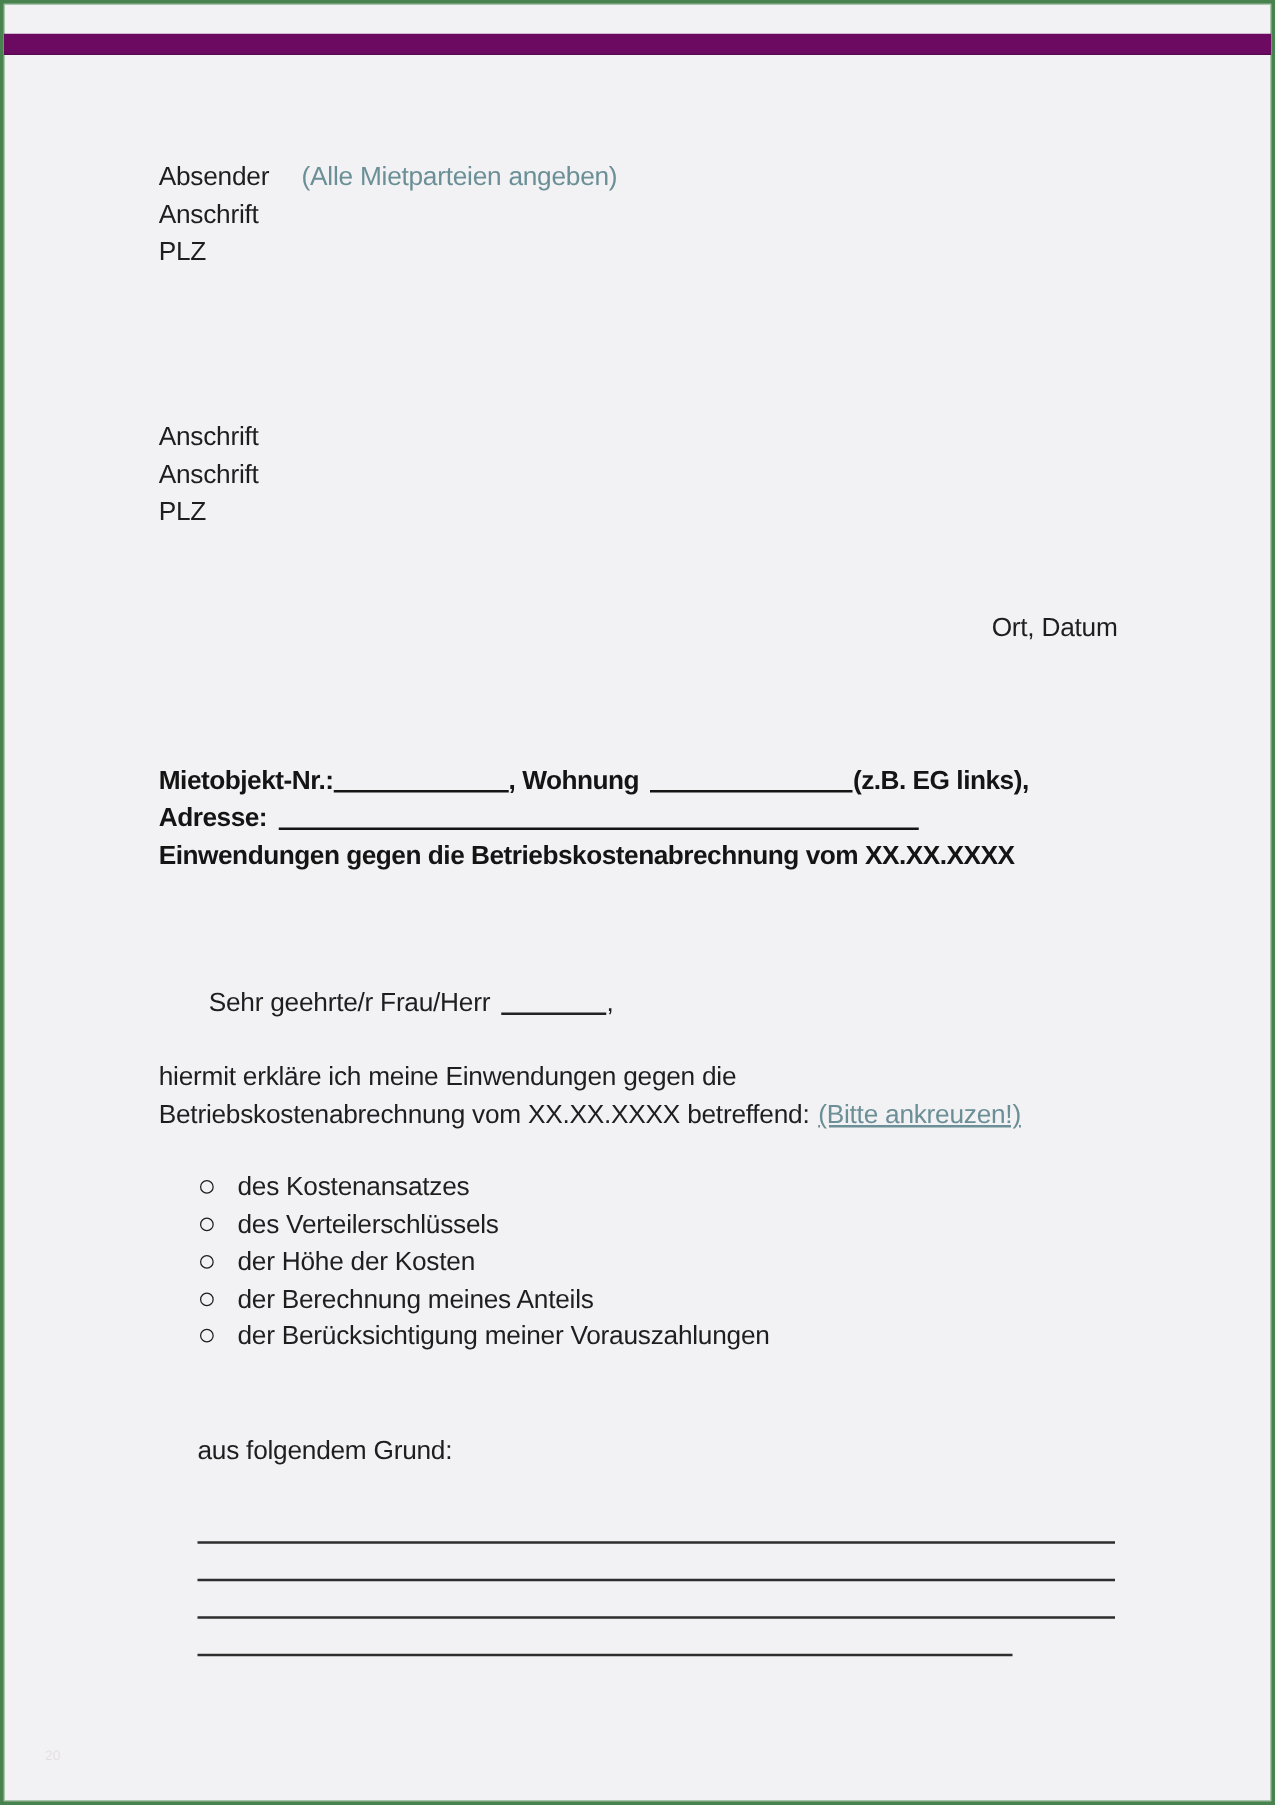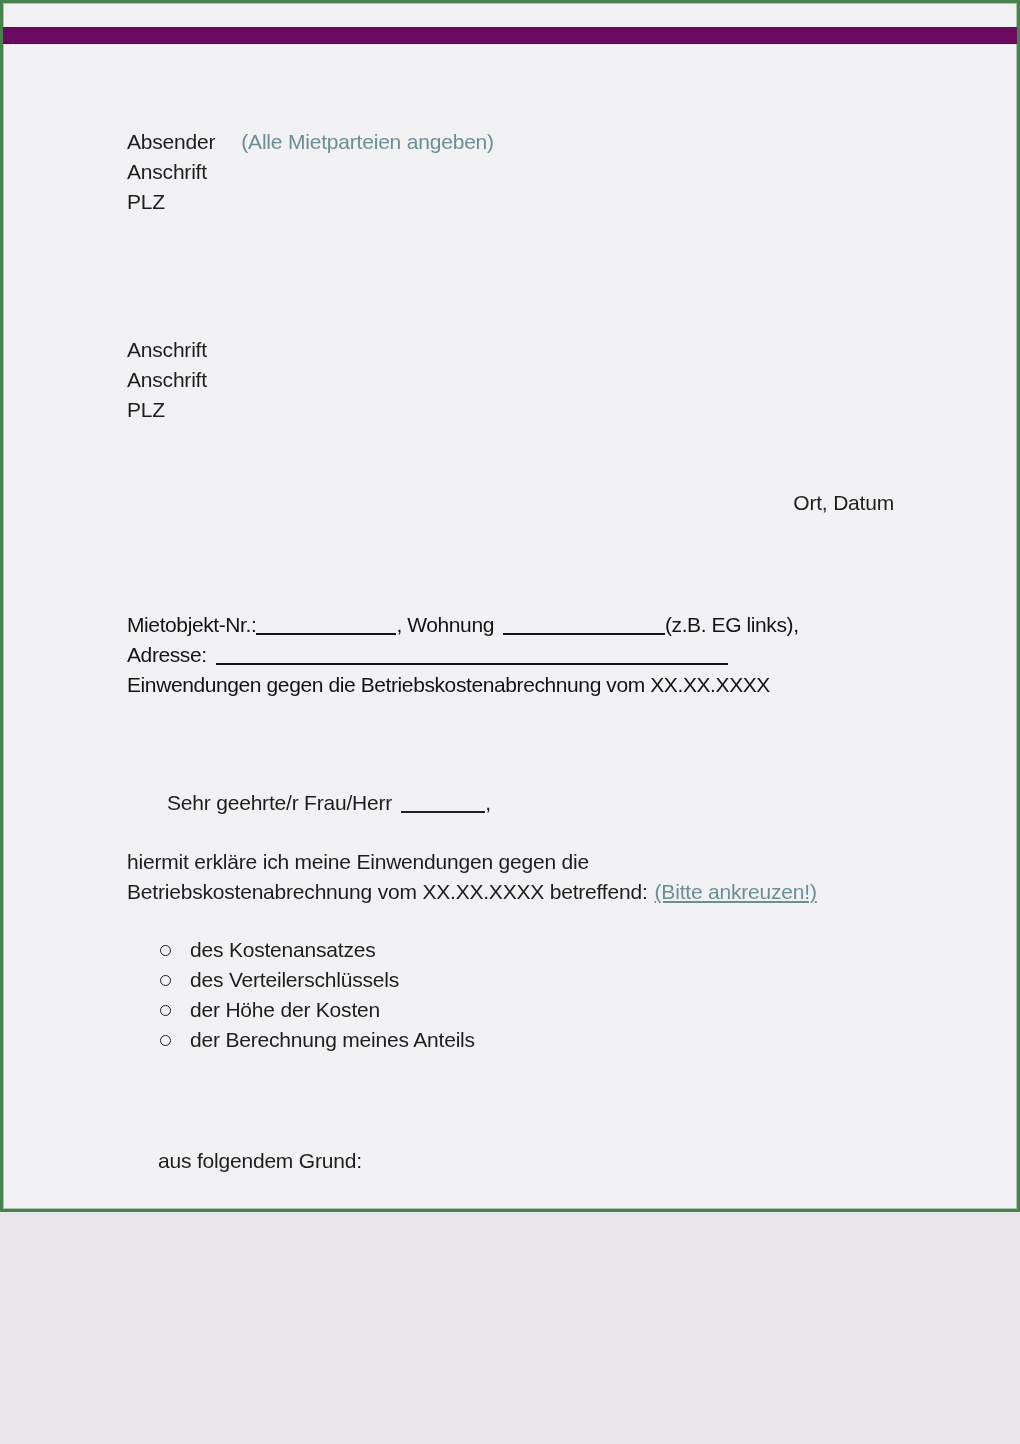--- a/index.html
+++ b/index.html
@@ -4,21 +4,21 @@
 <style>
   html, body {
     margin: 0;
     padding: 0;
     background: #e8e6ea;
     font-family: "Liberation Sans", "DejaVu Sans", sans-serif;
   }
   .page {
     position: relative;
     width: 1020px;
-    height: 1212px;
+    height: 1444px;
     box-sizing: border-box;
     background: #f2f1f3;
     border: 3px solid #47824f;
     box-shadow: inset 0 0 0 1px #a9c6ac;
     overflow: hidden;
     color: #1e1e1e;
     font-size: 21px;
     letter-spacing: -0.2px;
   }
   .accent-bar {
@@ -26,21 +26,21 @@
     left: 0;
     right: 0;
     top: 24px;
     height: 16px;
     background: #6b0a60;
     border-bottom: 1px solid #57084e;
   }
   .abs { position: absolute; }
   .block { line-height: 30px; white-space: nowrap; }
   .hint { color: #6a8f96; }
-  .bold-block { font-weight: normal; color: #141414; letter-spacing: -0.4px; }
+  .bold-block { font-weight: bold; color: #141414; letter-spacing: -0.4px; }
   .blank {
     display: inline-block;
     border-bottom: 2px solid #222;
     height: 2px;
     vertical-align: -3px;
   }
   .bold-block .blank { border-bottom-width: 2.5px; border-color: #141414; }
   .checklist-row {
     position: absolute;
     left: 157px;
@@ -121,20 +121,23 @@
   </div>
   <div class="checklist-row" style="top:965px;">
     <span class="checkbox-circle"></span><span>des Verteilerschlüssels</span>
   </div>
   <div class="checklist-row" style="top:1025px;">
     <span class="checkbox-circle"></span><span>der Berechnung meines Anteils</span>
   </div>
   <div class="checklist-row" style="top:995px;">
     <span class="checkbox-circle"></span><span>der Höhe der Kosten</span>
   </div>
+  <div class="checklist-row" style="top:1054px;">
+    <span class="checkbox-circle"></span><span>der Berücksichtigung meiner Vorauszahlungen</span>
+  </div>
 
   <div class="abs block" style="left:155px; top:1143px;">aus folgendem Grund:</div>
 
   <div class="write-line" style="top:1230px; width:734px;"></div>
   <div class="write-line" style="top:1260px; width:734px;"></div>
   <div class="write-line" style="top:1290px; width:734px;"></div>
   <div class="write-line" style="top:1320px; width:652px;"></div>
 
   <div class="page-number">20</div>
 

